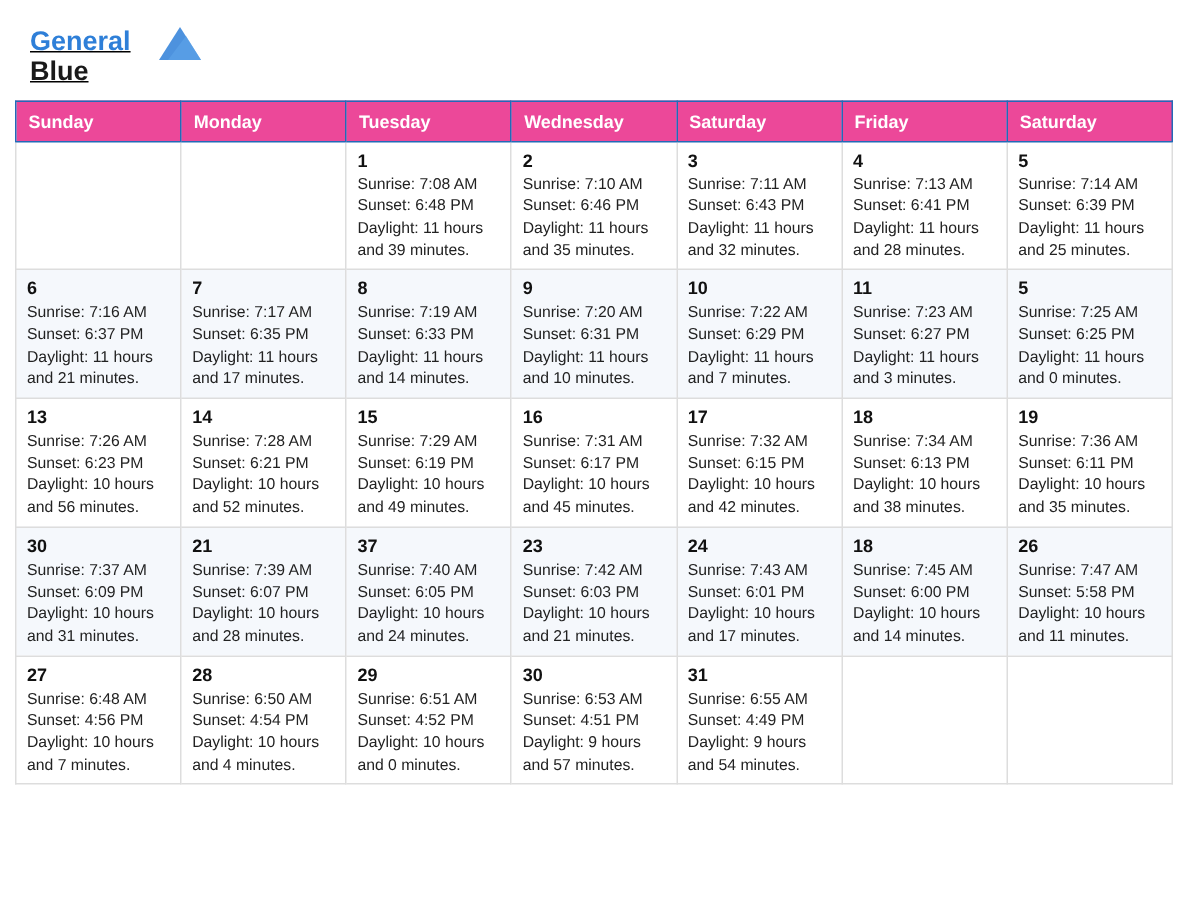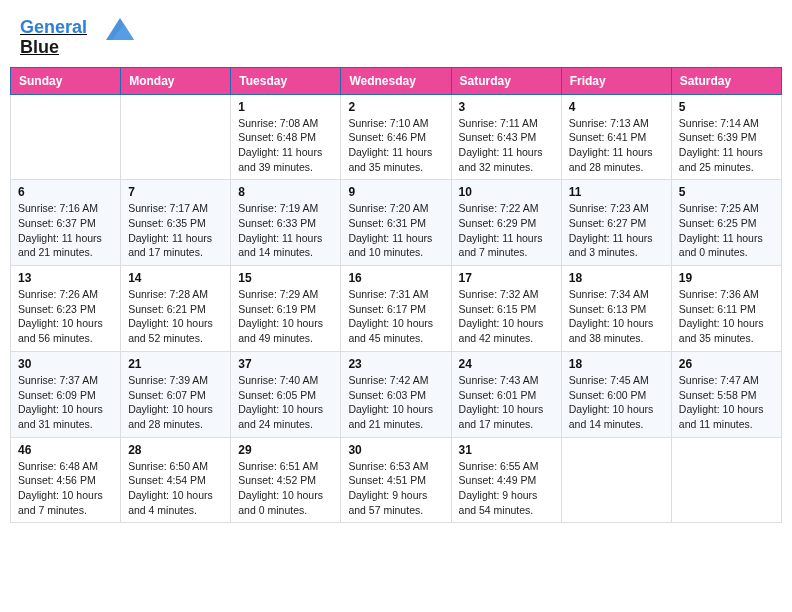--- a/index.html
+++ b/index.html
@@ -231,21 +231,21 @@
           <div class="day-number">18</div>
           <div class="day-info">Sunrise: 7:45 AM<br>Sunset: 6:00 PM<br>Daylight: 10 hours and 14 minutes.</div>
         </td>
         <td>
           <div class="day-number">26</div>
           <div class="day-info">Sunrise: 7:47 AM<br>Sunset: 5:58 PM<br>Daylight: 10 hours and 11 minutes.</div>
         </td>
       </tr>
       <tr>
         <td>
-          <div class="day-number">46</div>
+          <div class="day-number">27</div>
           <div class="day-info">Sunrise: 6:48 AM<br>Sunset: 4:56 PM<br>Daylight: 10 hours and 7 minutes.</div>
         </td>
         <td>
           <div class="day-number">28</div>
           <div class="day-info">Sunrise: 6:50 AM<br>Sunset: 4:54 PM<br>Daylight: 10 hours and 4 minutes.</div>
         </td>
         <td>
           <div class="day-number">29</div>
           <div class="day-info">Sunrise: 6:51 AM<br>Sunset: 4:52 PM<br>Daylight: 10 hours and 0 minutes.</div>
         </td>

